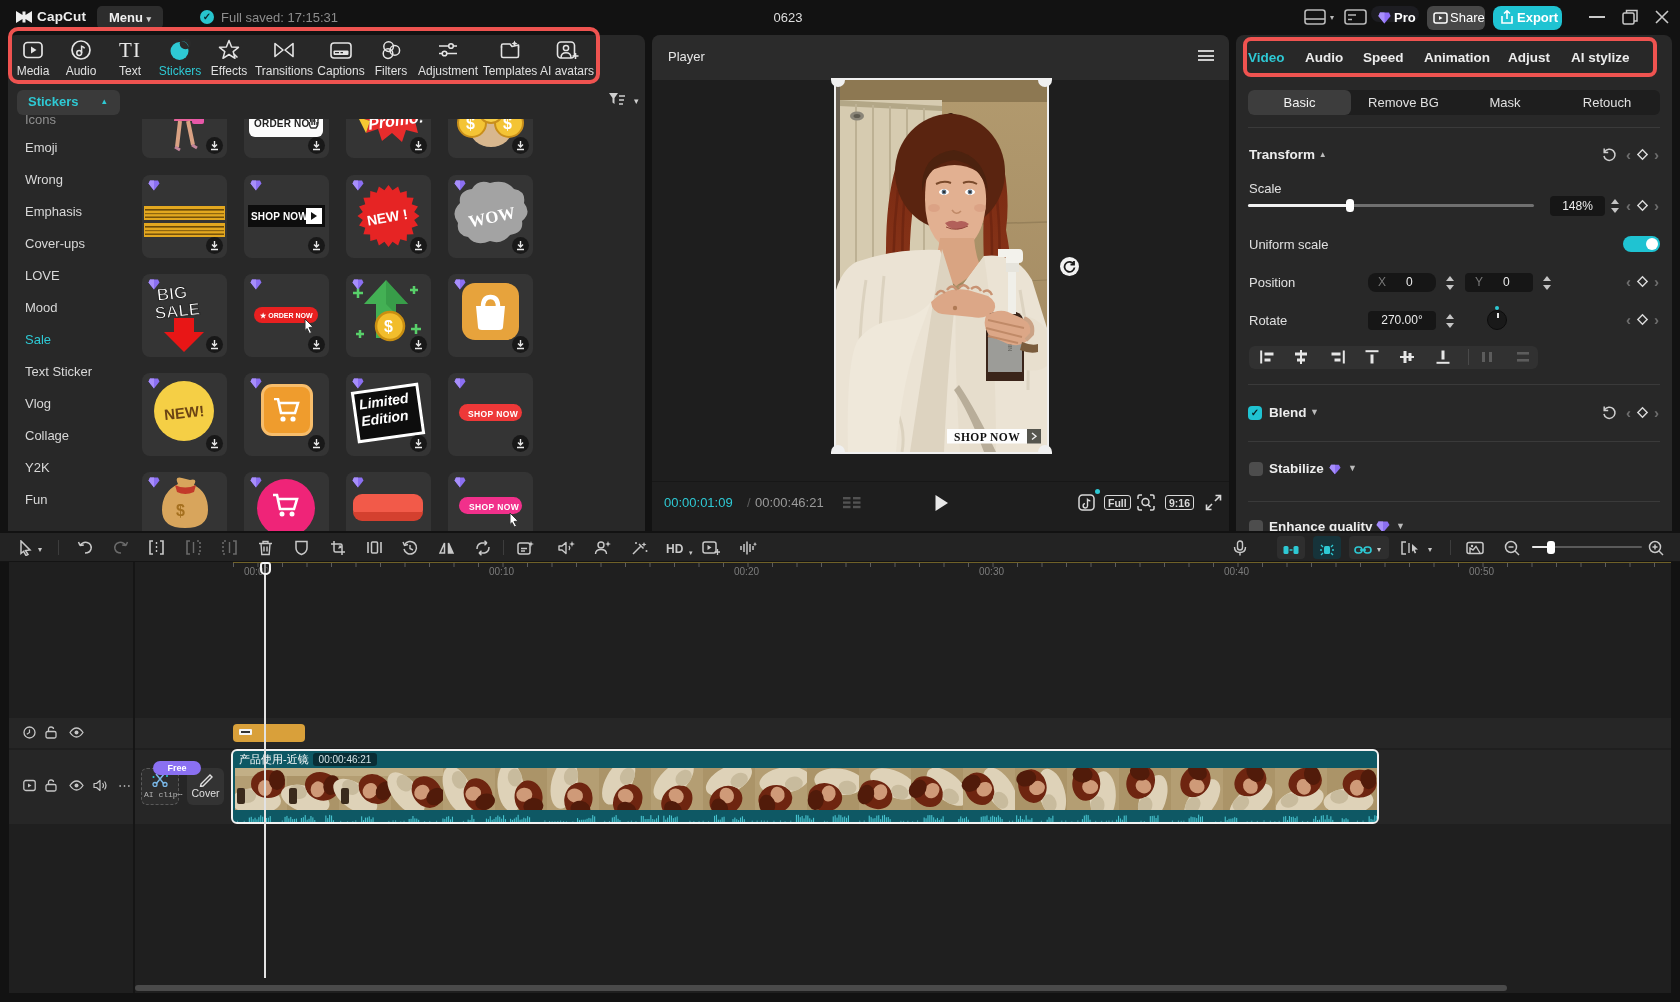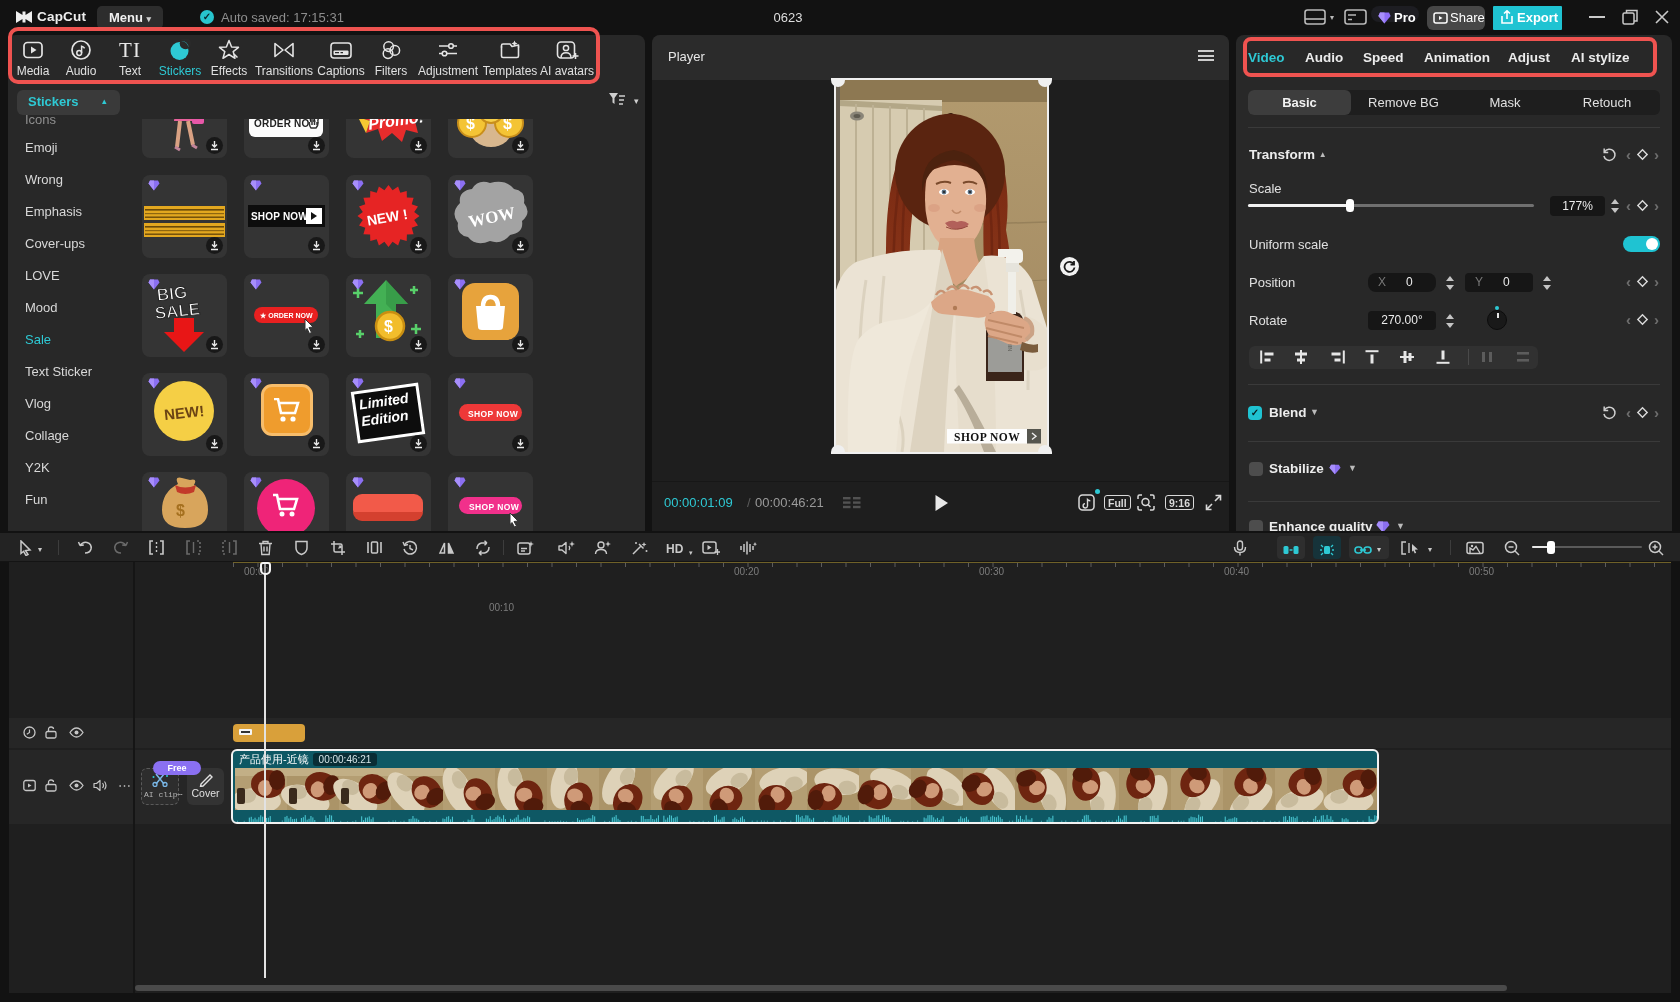--- a/index.html
+++ b/index.html
@@ -31,21 +31,21 @@
 <body>
 <div id="stage">
 
   <div class="abs" id="topbar" style="left:0;top:0;width:1680px;height:35px;background:#121212;">
     <svg class="abs" style="left:15px;top:10px" width="18" height="14" viewBox="0 0 18 14">
       <path d="M1 1 L7.5 5 L7.5 1.6 L10.5 1.6 L10.5 5 L17 1 L17 13 L10.5 9 L10.5 12.4 L7.5 12.4 L7.5 9 L1 13 Z" fill="#efefef"></path>
     </svg>
     <div class="abs" style="left:37px;top:9px;font-size:13.5px;font-weight:bold;color:#efefef;letter-spacing:.2px;">CapCut</div>
     <div class="abs" style="left:97px;top:6px;width:66px;height:23px;background:#2d2d2d;border-radius:5px;color:#f0f0f0;font-size:13px;font-weight:bold;text-align:left;padding:4px 0 0 12px;">Menu <span style="font-size:9px;color:#cfcfcf;">▾</span></div>
     <div class="abs" style="left:200px;top:10px;width:14px;height:14px;border-radius:50%;background:#27c5ce;color:#08262a;font-size:10px;text-align:center;line-height:14px;font-weight:bold;">✓</div>
-    <div class="abs" style="left:221px;top:10px;font-size:13px;color:#8d8d8d;">Auto saved: 17:15:31</div>
+    <div class="abs" style="left:221px;top:10px;font-size:13px;color:#8d8d8d;">Full saved: 17:15:31</div>
     <div class="abs" style="left:758px;top:10px;width:60px;text-align:center;font-size:13px;color:#dedede;">0623</div>
   </div>
 
   <svg class="abs" style="left:1304px;top:9px" width="24" height="16" viewBox="0 0 24 16">
     <rect x="1" y="1" width="20" height="14" rx="2.5" fill="none" stroke="#b9b9b9" stroke-width="1.6"></rect>
     <line x1="1" y1="10" x2="21" y2="10" stroke="#b9b9b9" stroke-width="1.6"></line>
   </svg>
   <div class="abs" style="left:1330px;top:13px;font-size:8px;color:#b9b9b9;">▾</div>
   <svg class="abs" style="left:1344px;top:9px" width="24" height="16" viewBox="0 0 24 16">
     <rect x="1" y="1" width="21" height="14" rx="2.5" fill="none" stroke="#b9b9b9" stroke-width="1.6"></rect>
@@ -59,21 +59,21 @@
       </svg>
     <div class="abs" style="left:23px;top:4px;font-size:13px;font-weight:bold;color:#fff;">Pro</div>
   </div>
   <div class="abs" style="left:1427px;top:6px;width:58px;height:24px;background:#474747;border-radius:6px;">
     <svg class="abs" style="left:6px;top:5px" width="15" height="14" viewBox="0 0 15 14">
       <rect x="1" y="2" width="13" height="10" rx="2" fill="none" stroke="#fff" stroke-width="1.5"></rect>
       <path d="M6 5 L9.5 7 L6 9 Z" fill="#fff"></path>
     </svg>
     <div class="abs" style="left:23px;top:4px;font-size:13px;font-weight:normal;color:#fff;">Share</div>
   </div>
-  <div class="abs" style="left:1493px;top:6px;width:69px;height:24px;background:#1fc3d2;border-radius:1px;">
+  <div class="abs" style="left:1493px;top:6px;width:69px;height:24px;background:#1fc3d2;border-radius:8px;">
     <svg class="abs" style="left:7px;top:4px" width="14" height="15" viewBox="0 0 14 15">
       <path d="M7 1 L7 9 M4 3.5 L7 0.8 L10 3.5" fill="none" stroke="#fff" stroke-width="1.6"></path>
       <path d="M2 6 L2 13 L12 13 L12 6" fill="none" stroke="#fff" stroke-width="1.6"></path>
     </svg>
     <div class="abs" style="left:24px;top:4px;font-size:13px;font-weight:bold;color:#fff;">Export</div>
   </div>
   <div class="abs" style="left:1589px;top:16px;width:16px;height:2px;background:#c9c9c9;"></div>
   <svg class="abs" style="left:1622px;top:9px" width="16" height="16" viewBox="0 0 16 16">
     <rect x="1" y="4" width="11" height="11" rx="1.5" fill="none" stroke="#c9c9c9" stroke-width="1.5"></rect>
     <path d="M4.5 4 L4.5 1.5 L15 1.5 L15 12 L12 12" fill="none" stroke="#c9c9c9" stroke-width="1.5"></path>
@@ -682,21 +682,21 @@
 
     <div class="abs" style="left:12px;top:15px;font-size:13.5px;font-weight:bold;color:#2ec9d4;">Video</div>
     <div class="abs" style="left:69px;top:15px;font-size:13.5px;font-weight:bold;color:#ececec;">Audio</div>
     <div class="abs" style="left:127px;top:15px;font-size:13.5px;font-weight:bold;color:#ececec;">Speed</div>
     <div class="abs" style="left:188px;top:15px;font-size:13.5px;font-weight:bold;color:#ececec;">Animation</div>
     <div class="abs" style="left:272px;top:15px;font-size:13.5px;font-weight:bold;color:#ececec;">Adjust</div>
     <div class="abs" style="left:335px;top:15px;font-size:13.5px;font-weight:bold;color:#ececec;">AI stylize</div>
 
     <div class="abs" style="left:12px;top:55px;width:412px;height:25px;background:#1e1e1e;border-radius:6px;"></div>
     <div class="abs" style="left:12px;top:55px;width:103px;height:25px;background:#3d3d3d;border-radius:6px;"></div>
-    <div class="abs" style="left:12px;top:60px;width:103px;text-align:center;font-size:13px;font-weight:bold;color:#f2f2f2;">Basic</div>
+    <div class="abs" style="left:12px;top:60px;width:103px;text-align:center;font-size:13px;font-weight:normal;color:#f2f2f2;">Basic</div>
     <div class="abs" style="left:116px;top:60px;width:103px;text-align:center;font-size:13px;color:#e0e0e0;">Remove BG</div>
     <div class="abs" style="left:219px;top:60px;width:100px;text-align:center;font-size:13px;color:#e0e0e0;">Mask</div>
     <div class="abs" style="left:321px;top:60px;width:100px;text-align:center;font-size:13px;color:#e0e0e0;">Retouch</div>
     <div class="abs" style="left:12px;top:92px;width:412px;height:1px;background:#3a3a3a;"></div>
 
     <div class="abs" style="left:13px;top:112px;font-size:13.5px;font-weight:bold;color:#ececec;">Transform <span style="font-size:8px;color:#bbb;vertical-align:2px;">▲</span></div>
     <svg class="abs" style="left:366px;top:112px" width="15" height="15" viewBox="0 0 15 15">
         <g transform="scale(-1,1) translate(-15,0)">
           <path d="M12.5 5 A5.6 5.6 0 1 0 13.1 9" fill="none" stroke="#cfcfcf" stroke-width="1.5"></path>
           <path d="M12.8 1.5 L12.8 5.5 L8.8 5.5" fill="none" stroke="#cfcfcf" stroke-width="1.5"></path>
@@ -707,21 +707,21 @@
         <svg width="13" height="13" viewBox="0 0 13 13">
           <rect x="3.2" y="3.2" width="6.6" height="6.6" fill="none" stroke="#dadada" stroke-width="1.4" transform="rotate(45 6.5 6.5)"></rect>
         </svg>
         <span class="ar">›</span>
       </div>
 
     <div class="abs" style="left:13px;top:146px;font-size:13px;color:#e0e0e0;">Scale</div>
     <div class="abs" style="left:12px;top:169px;width:286px;height:2.5px;background:#707070;border-radius:2px;"></div>
     <div class="abs" style="left:12px;top:169px;width:100px;height:2.5px;background:#f2f2f2;border-radius:2px;"></div>
     <div class="abs" style="left:110px;top:164px;width:8px;height:13px;background:#fff;border-radius:3.5px;"></div>
-    <div class="abs" style="left:314px;top:161px;width:55px;height:20px;background:#161616;border-radius:4px;text-align:center;font-size:12px;color:#ececec;line-height:20px;">177%</div>
+    <div class="abs" style="left:314px;top:161px;width:55px;height:20px;background:#161616;border-radius:4px;text-align:center;font-size:12px;color:#ececec;line-height:20px;">148%</div>
     <div class="stp" style="left:372px;top:161px;"></div>
     <div class="kf" style="left:390px;top:164px;">
         <span class="ar">‹</span>
         <svg width="13" height="13" viewBox="0 0 13 13">
           <rect x="3.2" y="3.2" width="6.6" height="6.6" fill="none" stroke="#dadada" stroke-width="1.4" transform="rotate(45 6.5 6.5)"></rect>
         </svg>
         <span class="ar">›</span>
       </div>
 
     <div class="abs" style="left:13px;top:202px;font-size:13px;color:#e0e0e0;">Uniform scale</div>
@@ -1046,21 +1046,21 @@
         <line x1="1474.0" y1="1" x2="1474.0" y2="5" stroke="#5c5c5c" stroke-width="1"></line>
         <line x1="1498.5" y1="1" x2="1498.5" y2="5" stroke="#5c5c5c" stroke-width="1"></line>
         <line x1="1523.0" y1="1" x2="1523.0" y2="5" stroke="#5c5c5c" stroke-width="1"></line>
         <line x1="1547.5" y1="1" x2="1547.5" y2="5" stroke="#5c5c5c" stroke-width="1"></line>
         <line x1="1572.0" y1="1" x2="1572.0" y2="5" stroke="#5c5c5c" stroke-width="1"></line>
         <line x1="1596.5" y1="1" x2="1596.5" y2="5" stroke="#5c5c5c" stroke-width="1"></line>
         <line x1="1621.0" y1="1" x2="1621.0" y2="5" stroke="#5c5c5c" stroke-width="1"></line>
         <line x1="1645.5" y1="1" x2="1645.5" y2="5" stroke="#5c5c5c" stroke-width="1"></line>
       </svg>
     <div class="abs" style="left:235px;top:4px;font-size:10px;color:#7c7c7c;">00:00</div>
-    <div class="abs" style="left:480px;top:4px;font-size:10px;color:#7c7c7c;margin-top:36px;">00:10</div>
+    <div class="abs" style="left:480px;top:4px;font-size:10px;color:#7c7c7c;">00:10</div>
     <div class="abs" style="left:725px;top:4px;font-size:10px;color:#7c7c7c;">00:20</div>
     <div class="abs" style="left:970px;top:4px;font-size:10px;color:#7c7c7c;">00:30</div>
     <div class="abs" style="left:1215px;top:4px;font-size:10px;color:#7c7c7c;">00:40</div>
     <div class="abs" style="left:1460px;top:4px;font-size:10px;color:#7c7c7c;">00:50</div>
     <div class="abs" style="left:224px;top:0;width:1438px;height:1px;background:#6f6128;"></div>
     <div class="abs" style="left:0;top:156px;width:1662px;height:30px;background:#262626;"></div>
     <div class="abs" style="left:0;top:188px;width:1662px;height:74px;background:#262626;"></div>
     <div class="abs" style="left:123.5px;top:0;width:2px;height:431px;background:#151515;"></div>
     <svg class="abs" style="left:14px;top:164px" width="13" height="13" viewBox="0 0 13 13">
         <circle cx="6.5" cy="6.5" r="5.5" fill="none" stroke="#c6c6c6" stroke-width="1.3"></circle>

